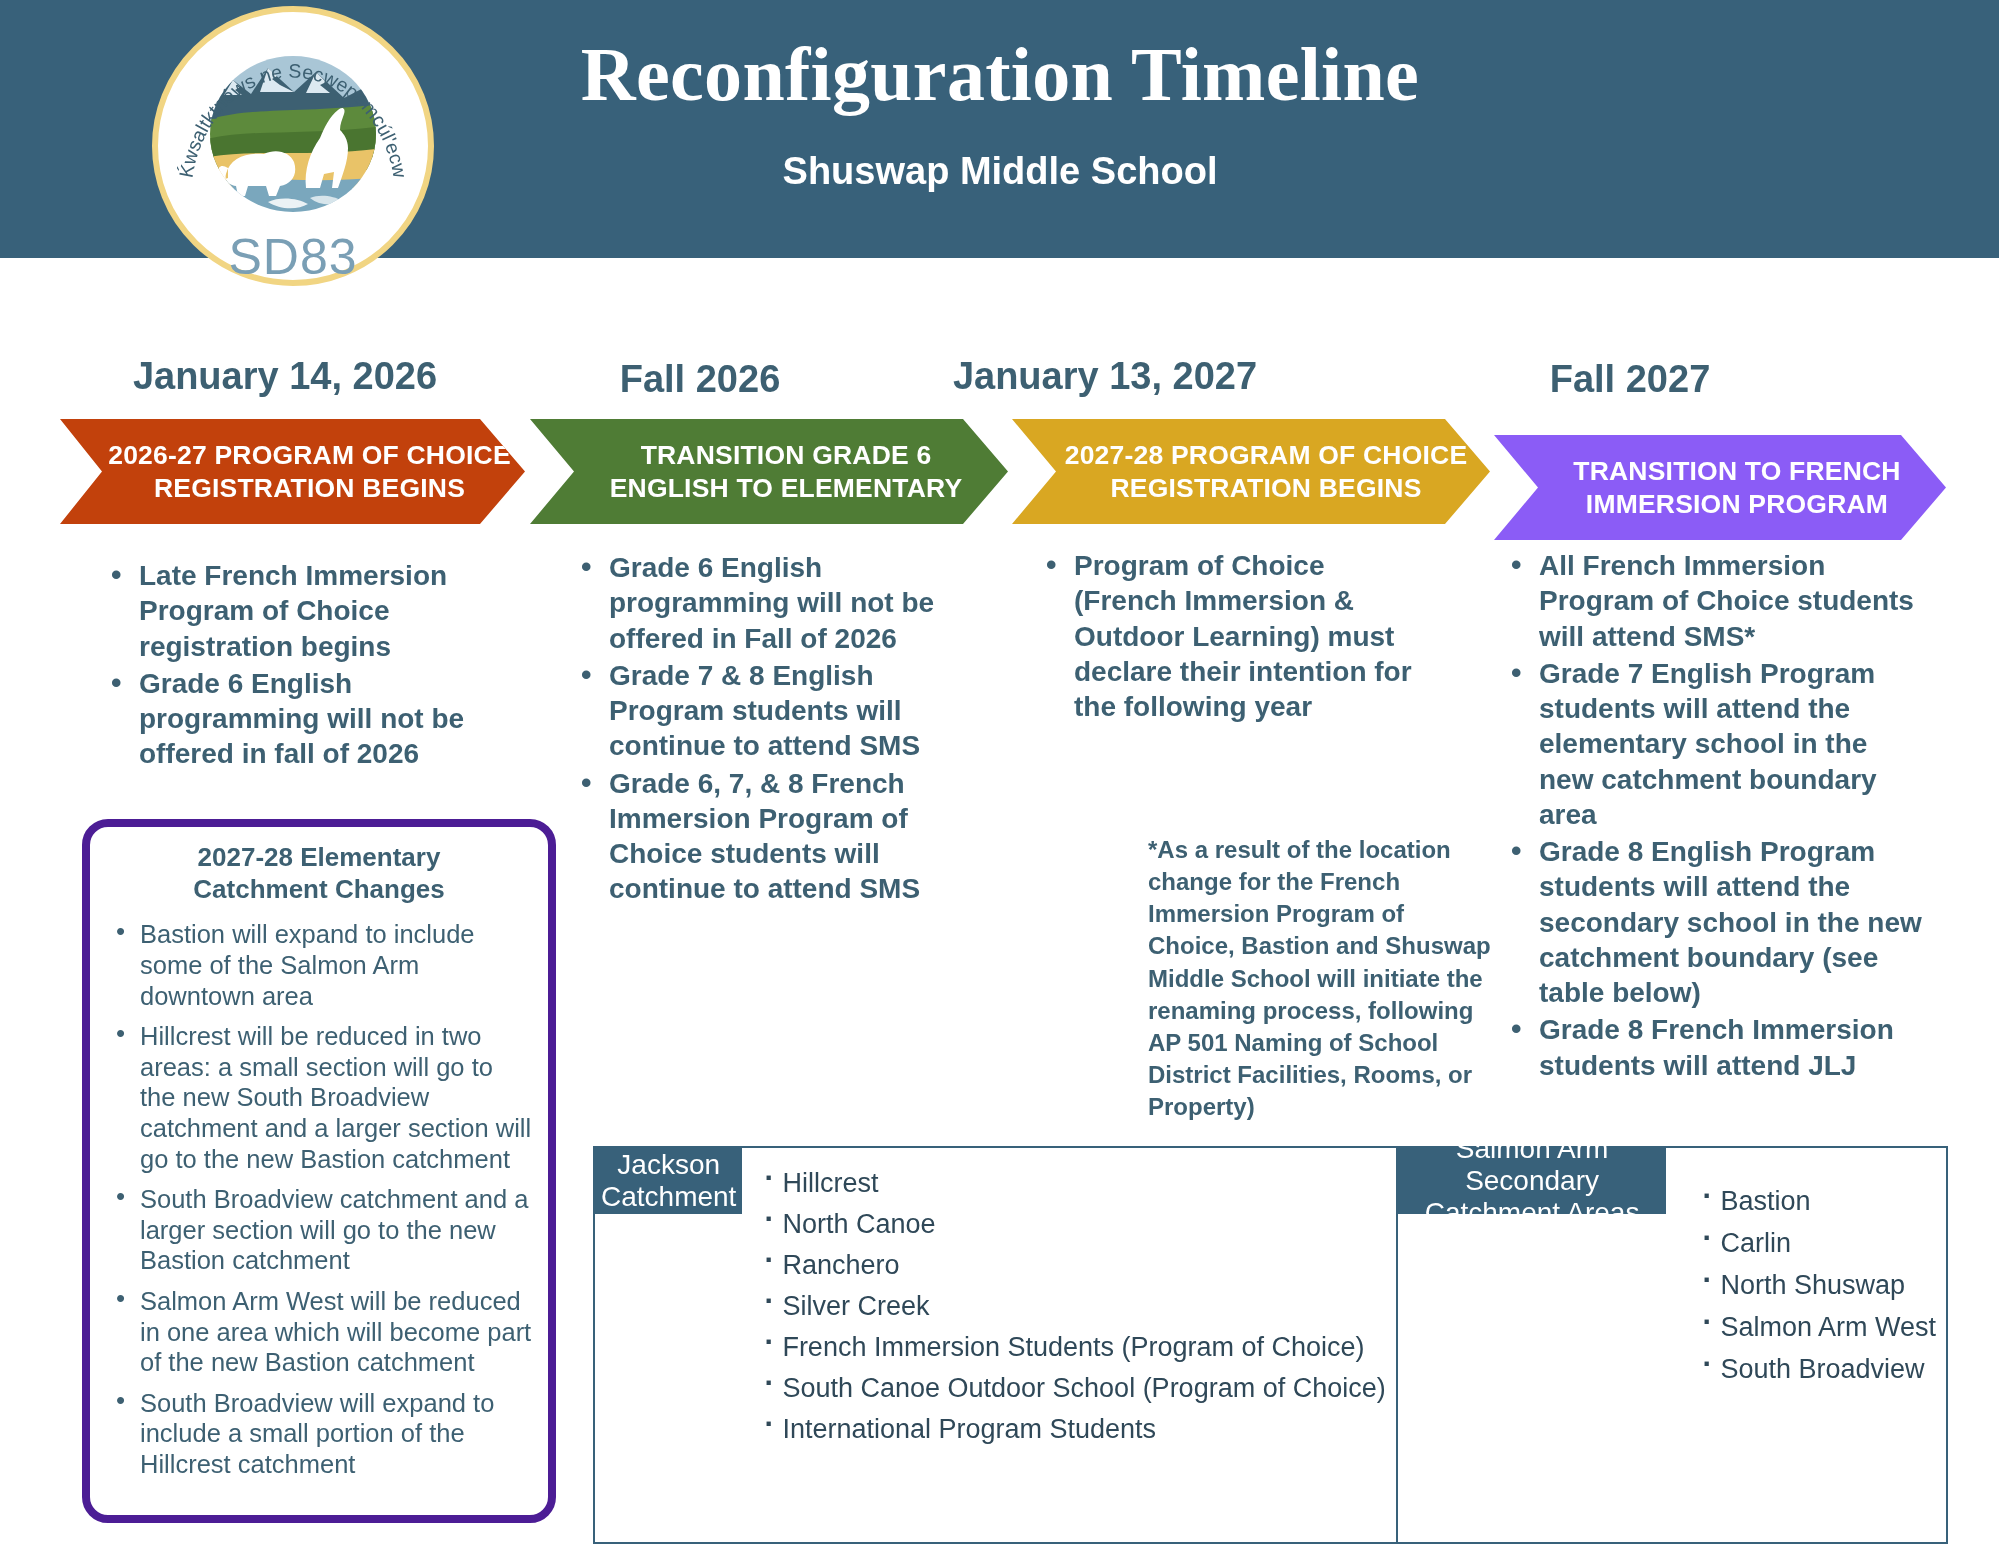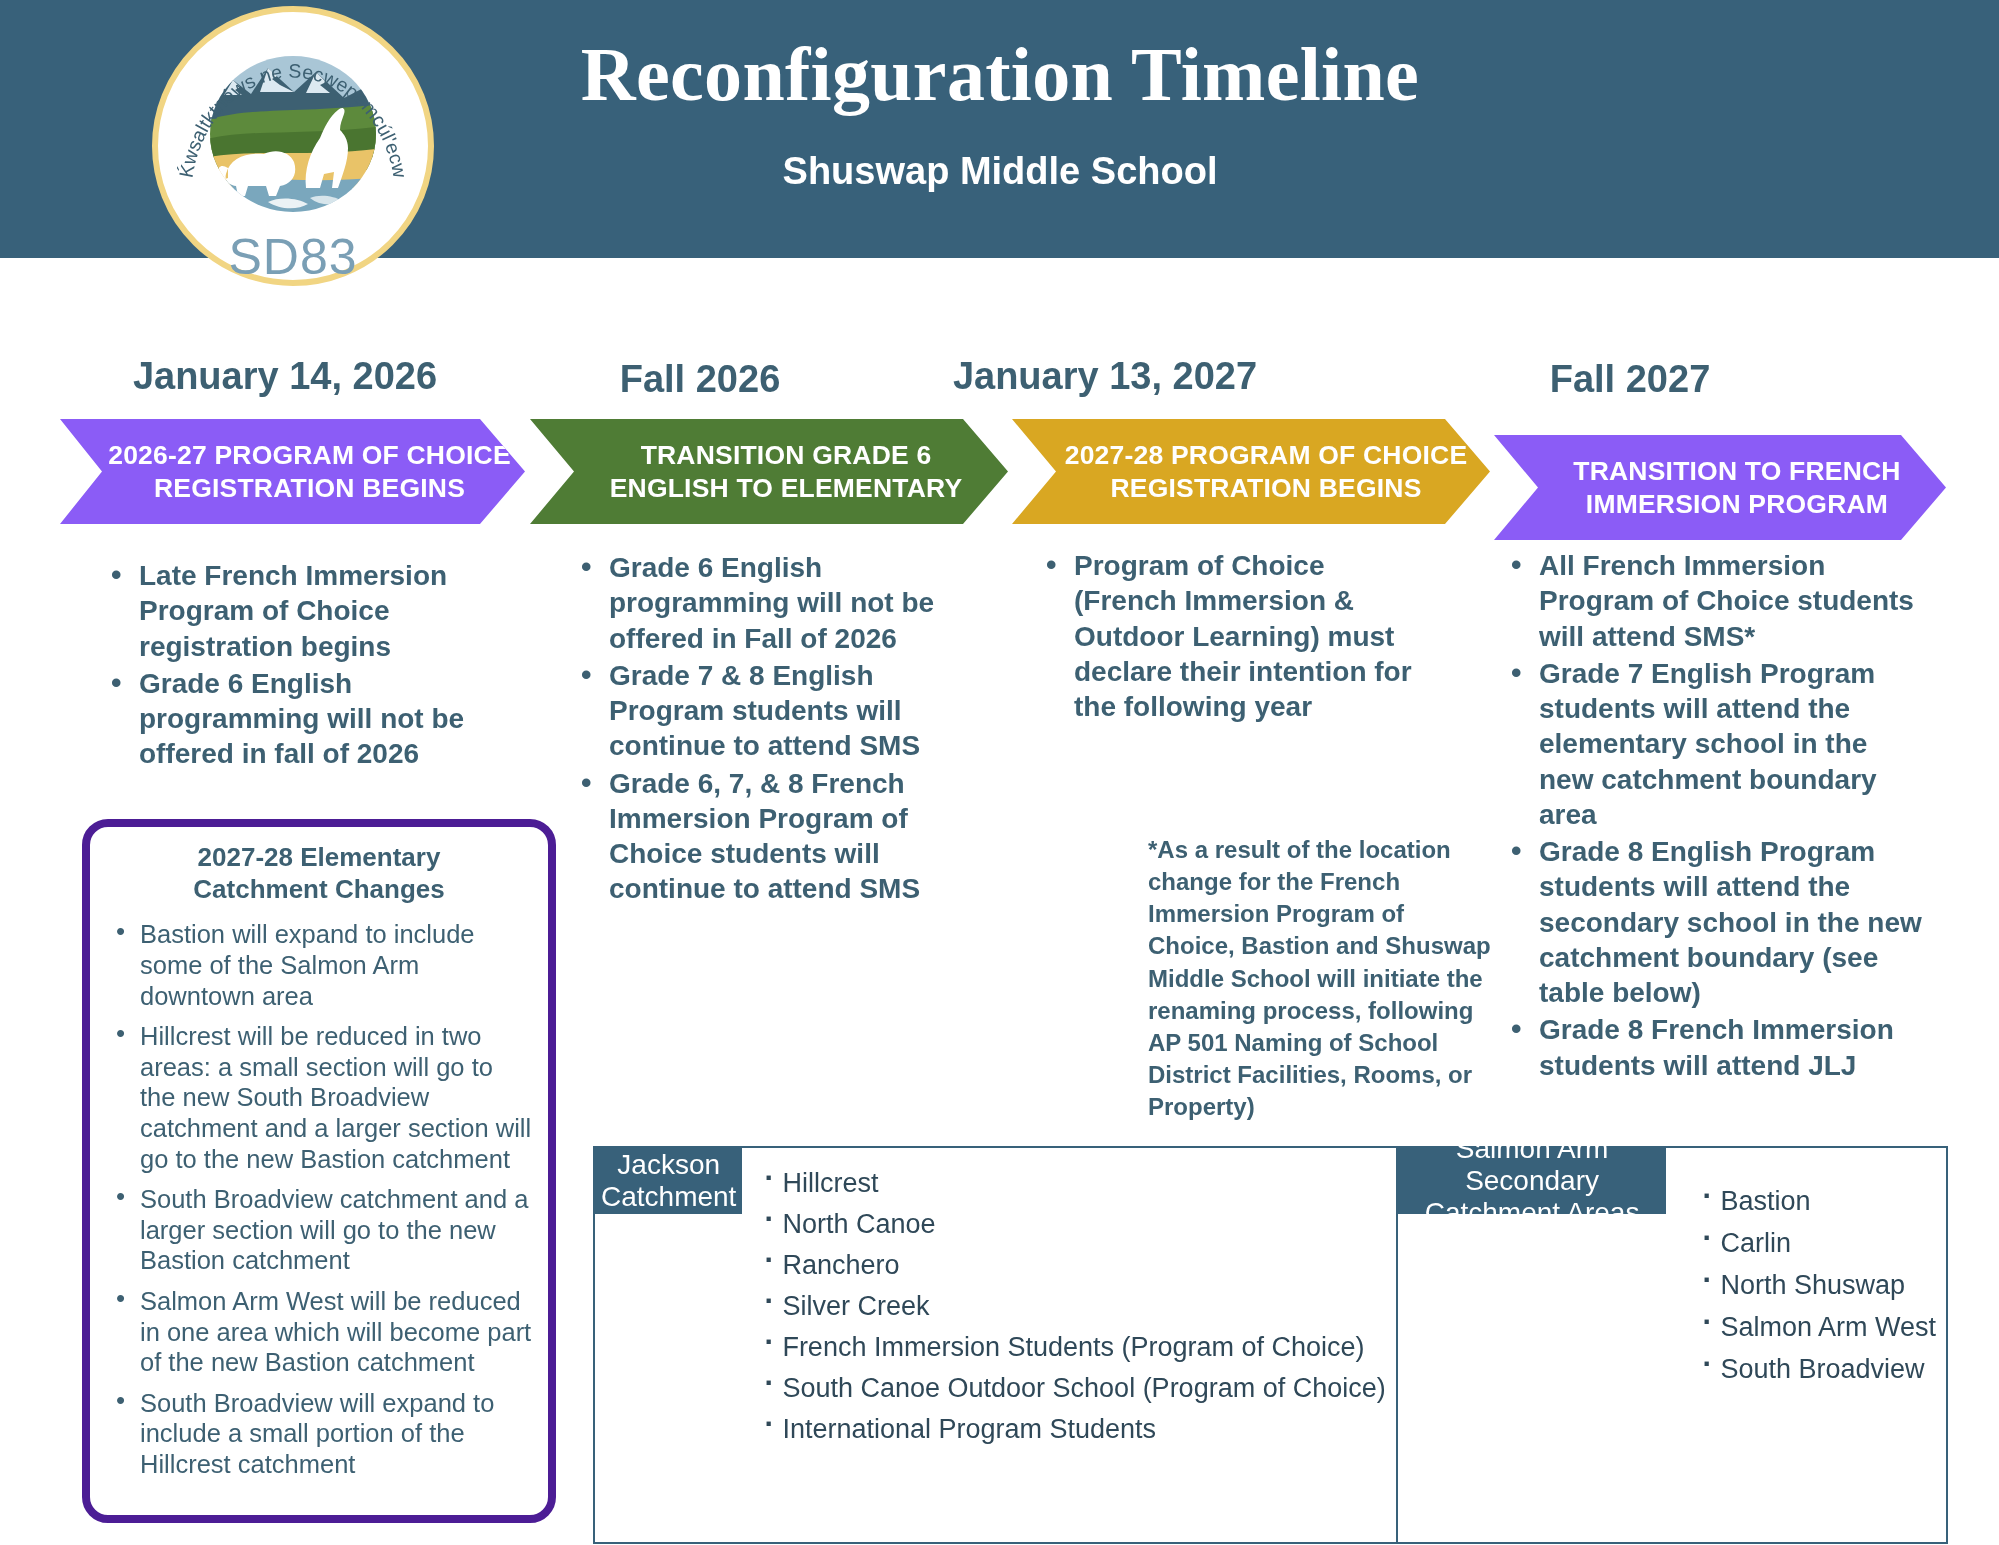--- a/index.html
+++ b/index.html
@@ -58,21 +58,21 @@
     display: flex; align-items: center; justify-content: center;
     color: #fff;
     font-weight: 700;
     font-size: 26.5px;
     line-height: 1.22;
     text-align: center;
     letter-spacing: 0.2px;
   }
   .arrow span { display:block; padding: 0 14px; }
   #arrow-0 {
-    left: 60px; top: 419px; width: 465px; background: #8b5cf6;
+    left: 60px; top: 419px; width: 465px; background: #c2410c;
     clip-path: polygon(0 0, 420px 0, 465px 50%, 420px 100%, 0 100%, 42px 50%);
     padding-left: 34px;
   }
   #arrow-1 {
     left: 530px; top: 419px; width: 478px; background: #4f7c35;
     clip-path: polygon(0 0, 433px 0, 478px 50%, 433px 100%, 0 100%, 44px 50%);
     padding-left: 34px;
   }
   #arrow-2 {
     left: 1012px; top: 419px; width: 478px; background: #d9a722;

